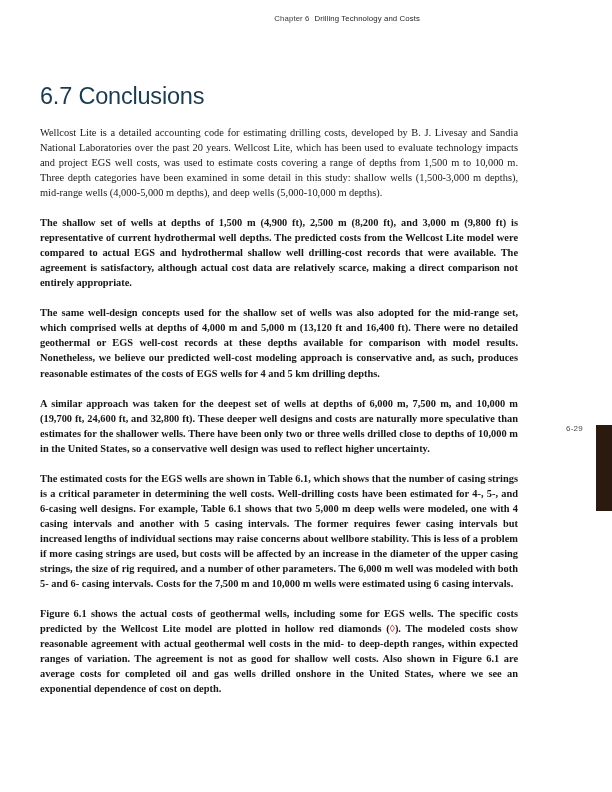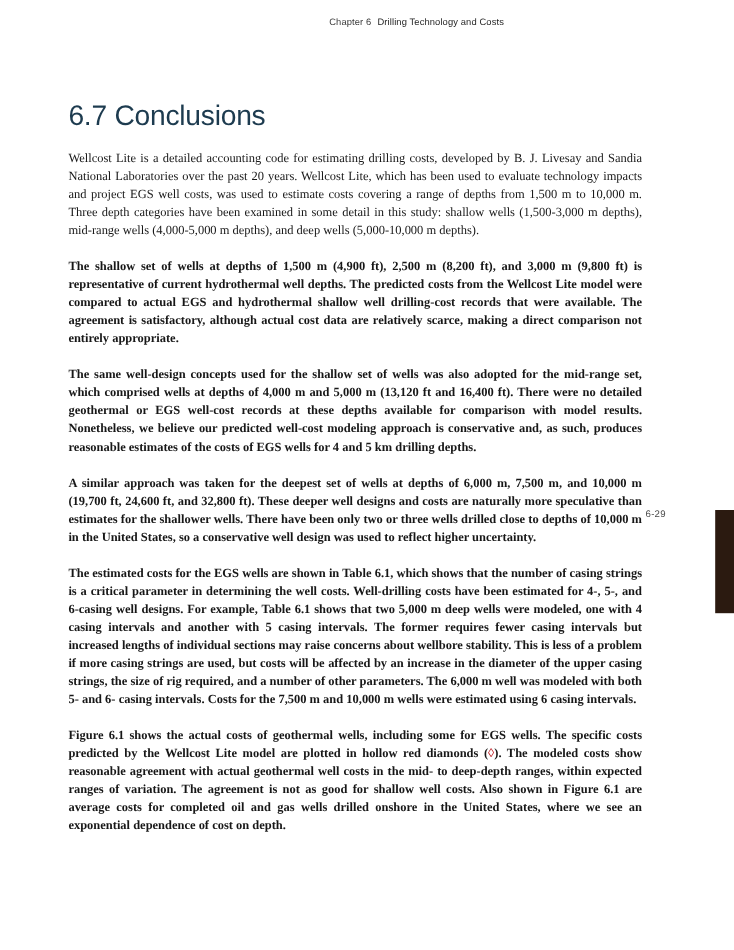--- a/index.html
+++ b/index.html
@@ -52,33 +52,33 @@
     left: 596px;
     top: 425px;
     width: 16px;
     height: 86px;
     background: #2b1a10;
   }
 
   
   .folio {
     position: absolute;
-    left: 538px;
+    left: 566px;
     top: 424px;
     font-family: "Liberation Sans", "DejaVu Sans", sans-serif;
     font-size: 8px;
     color: #4a4a4a;
     letter-spacing: 0.2px;
     white-space: nowrap;
   }
 
   
   .content {
     position: absolute;
-    left: 57px;
+    left: 40px;
     top: 0;
     width: 478px;
   }
 
   .section-title {
     font-family: "Liberation Sans", "DejaVu Sans", sans-serif;
     font-size: 23.5px;
     font-weight: 400;
     color: #1d3b4f;
     letter-spacing: -0.2px;

